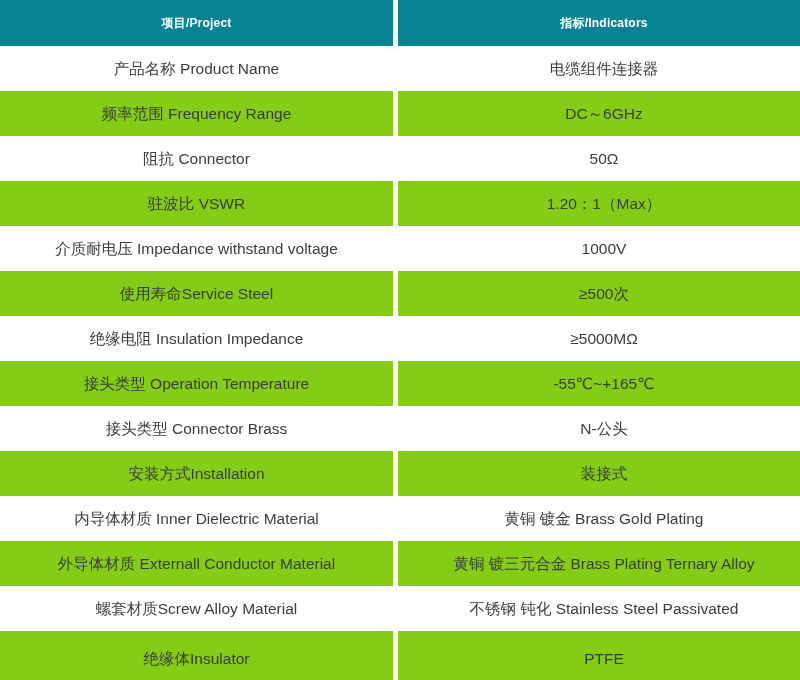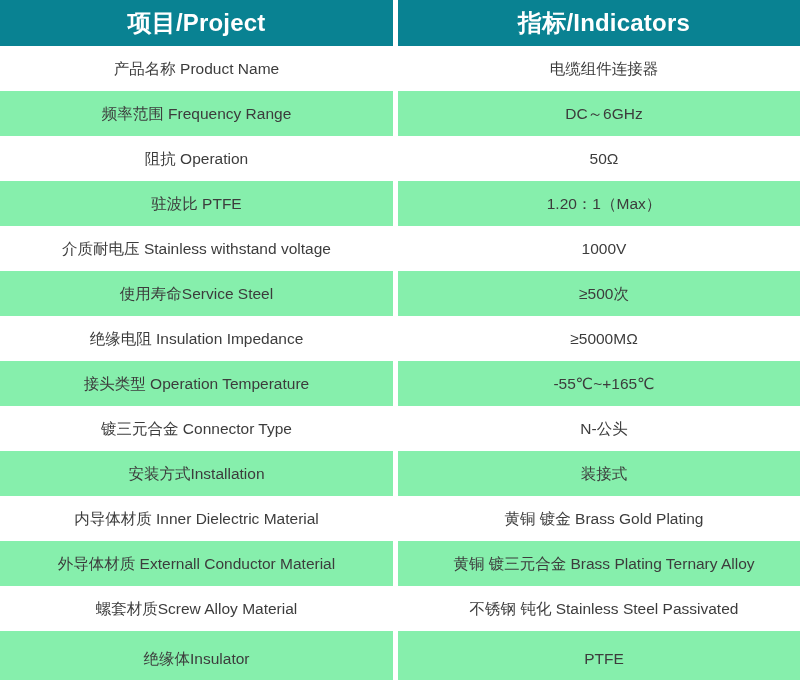--- a/index.html
+++ b/index.html
@@ -24,21 +24,21 @@
     margin-left: -5px;
     margin-right: -5px;
   }
 
   .spec-table col.col-project { width: 393px; }
   .spec-table col.col-indicator { width: 412px; }
 
   thead th {
     background: #098292;
     color: #ffffff;
-    font-size: 24px;
+    font-size: 12px;
     font-weight: bold;
     letter-spacing: 0.2px;
     height: 46px;
     padding: 0;
     text-align: center;
     vertical-align: middle;
     line-height: 46px;
     white-space: nowrap;
   }
 
@@ -51,21 +51,21 @@
     line-height: 1.25;
     color: #3c3c3c;
     white-space: nowrap;
     overflow: hidden;
   }
 
   tbody tr.row-odd td {
     background: #ffffff;
   }
   tbody tr.row-even td {
-    background: #86efac;
+    background: #84cc16;
   }
 
   
   tbody tr:last-child td {
     height: 56px;
   }
 </style>
 </head>
 <body>
 
@@ -83,45 +83,45 @@
   <tbody id="table-body">
       <tr class="row-odd">
         <td>产品名称 Product Name</td>
         <td>电缆组件连接器</td>
       </tr>
       <tr class="row-even">
         <td>频率范围 Frequency Range</td>
         <td>DC～6GHz</td>
       </tr>
       <tr class="row-odd">
-        <td>阻抗 Operation</td>
+        <td>阻抗 Connector</td>
         <td>50Ω</td>
       </tr>
       <tr class="row-even">
-        <td>驻波比 PTFE</td>
+        <td>驻波比 VSWR</td>
         <td>1.20：1（Max）</td>
       </tr>
       <tr class="row-odd">
-        <td>介质耐电压 Stainless withstand voltage</td>
+        <td>介质耐电压 Impedance withstand voltage</td>
         <td>1000V</td>
       </tr>
       <tr class="row-even">
         <td>使用寿命Service Steel</td>
         <td>≥500次</td>
       </tr>
       <tr class="row-odd">
         <td>绝缘电阻 Insulation Impedance</td>
         <td>≥5000MΩ</td>
       </tr>
       <tr class="row-even">
         <td>接头类型 Operation Temperature</td>
         <td>-55℃~+165℃</td>
       </tr>
       <tr class="row-odd">
-        <td>镀三元合金  Connector Type</td>
+        <td>接头类型  Connector Brass</td>
         <td>N-公头</td>
       </tr>
       <tr class="row-even">
         <td>安装方式Installation</td>
         <td>装接式</td>
       </tr>
       <tr class="row-odd">
         <td>内导体材质 Inner Dielectric Material</td>
         <td>黄铜 镀金 Brass Gold Plating</td>
       </tr>

